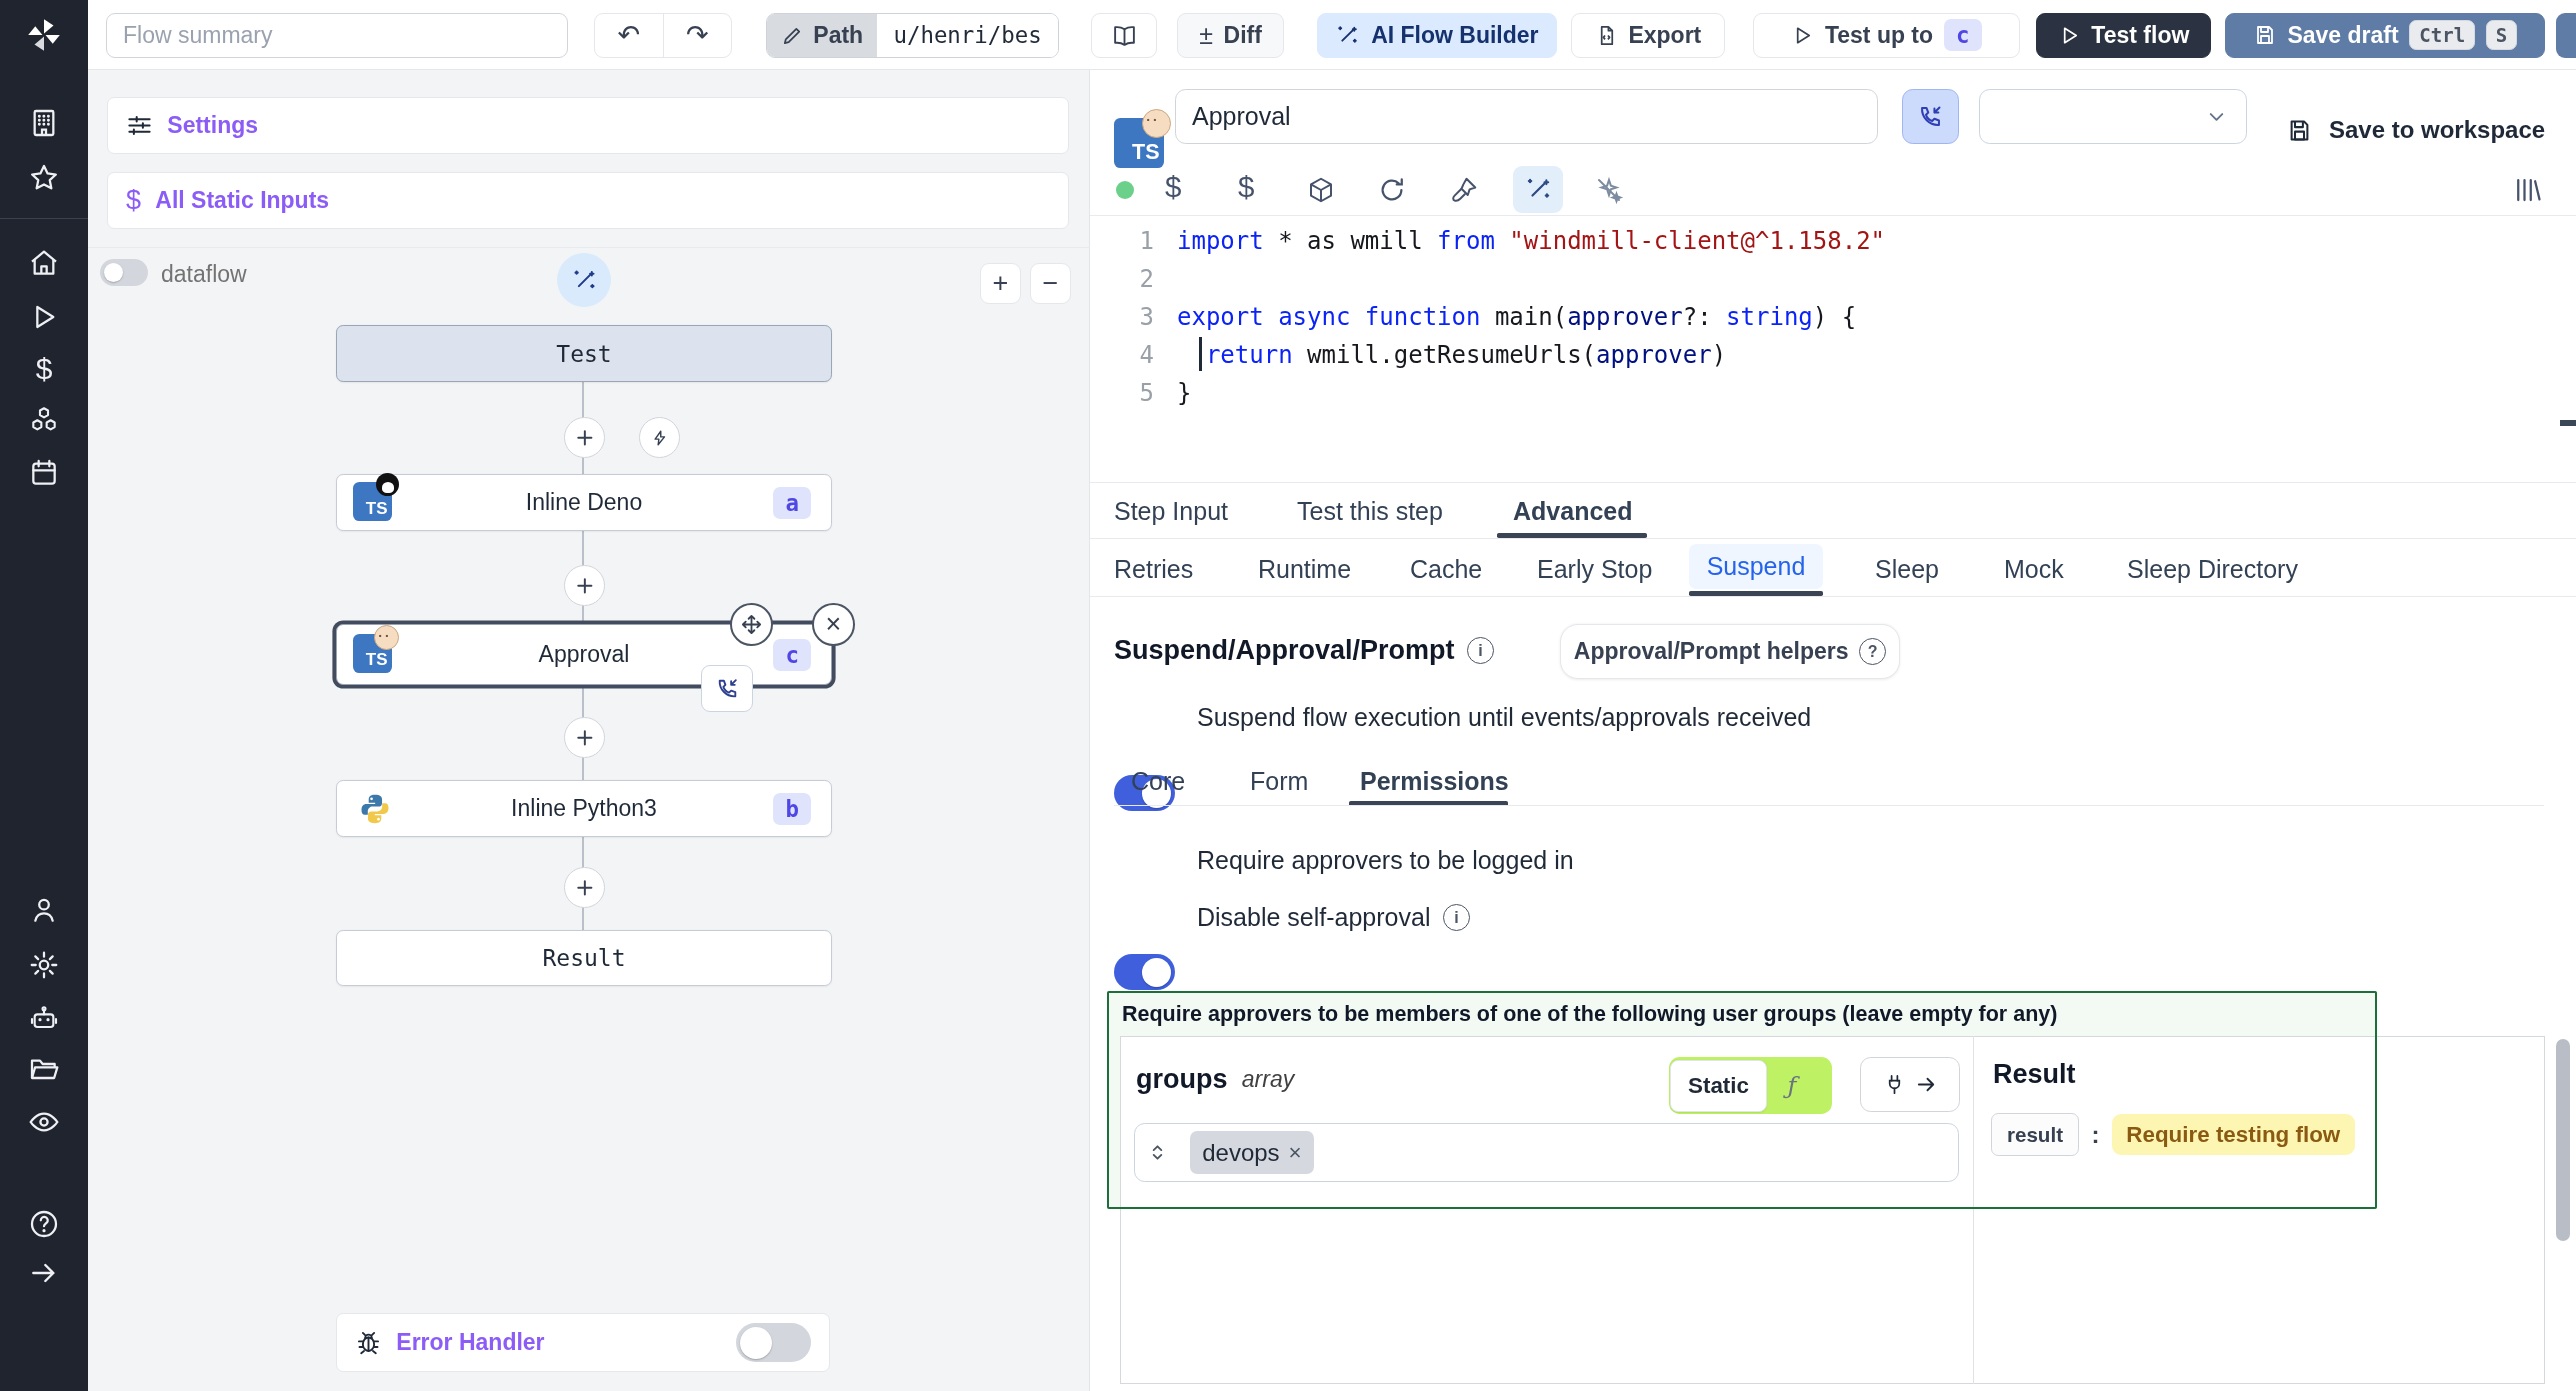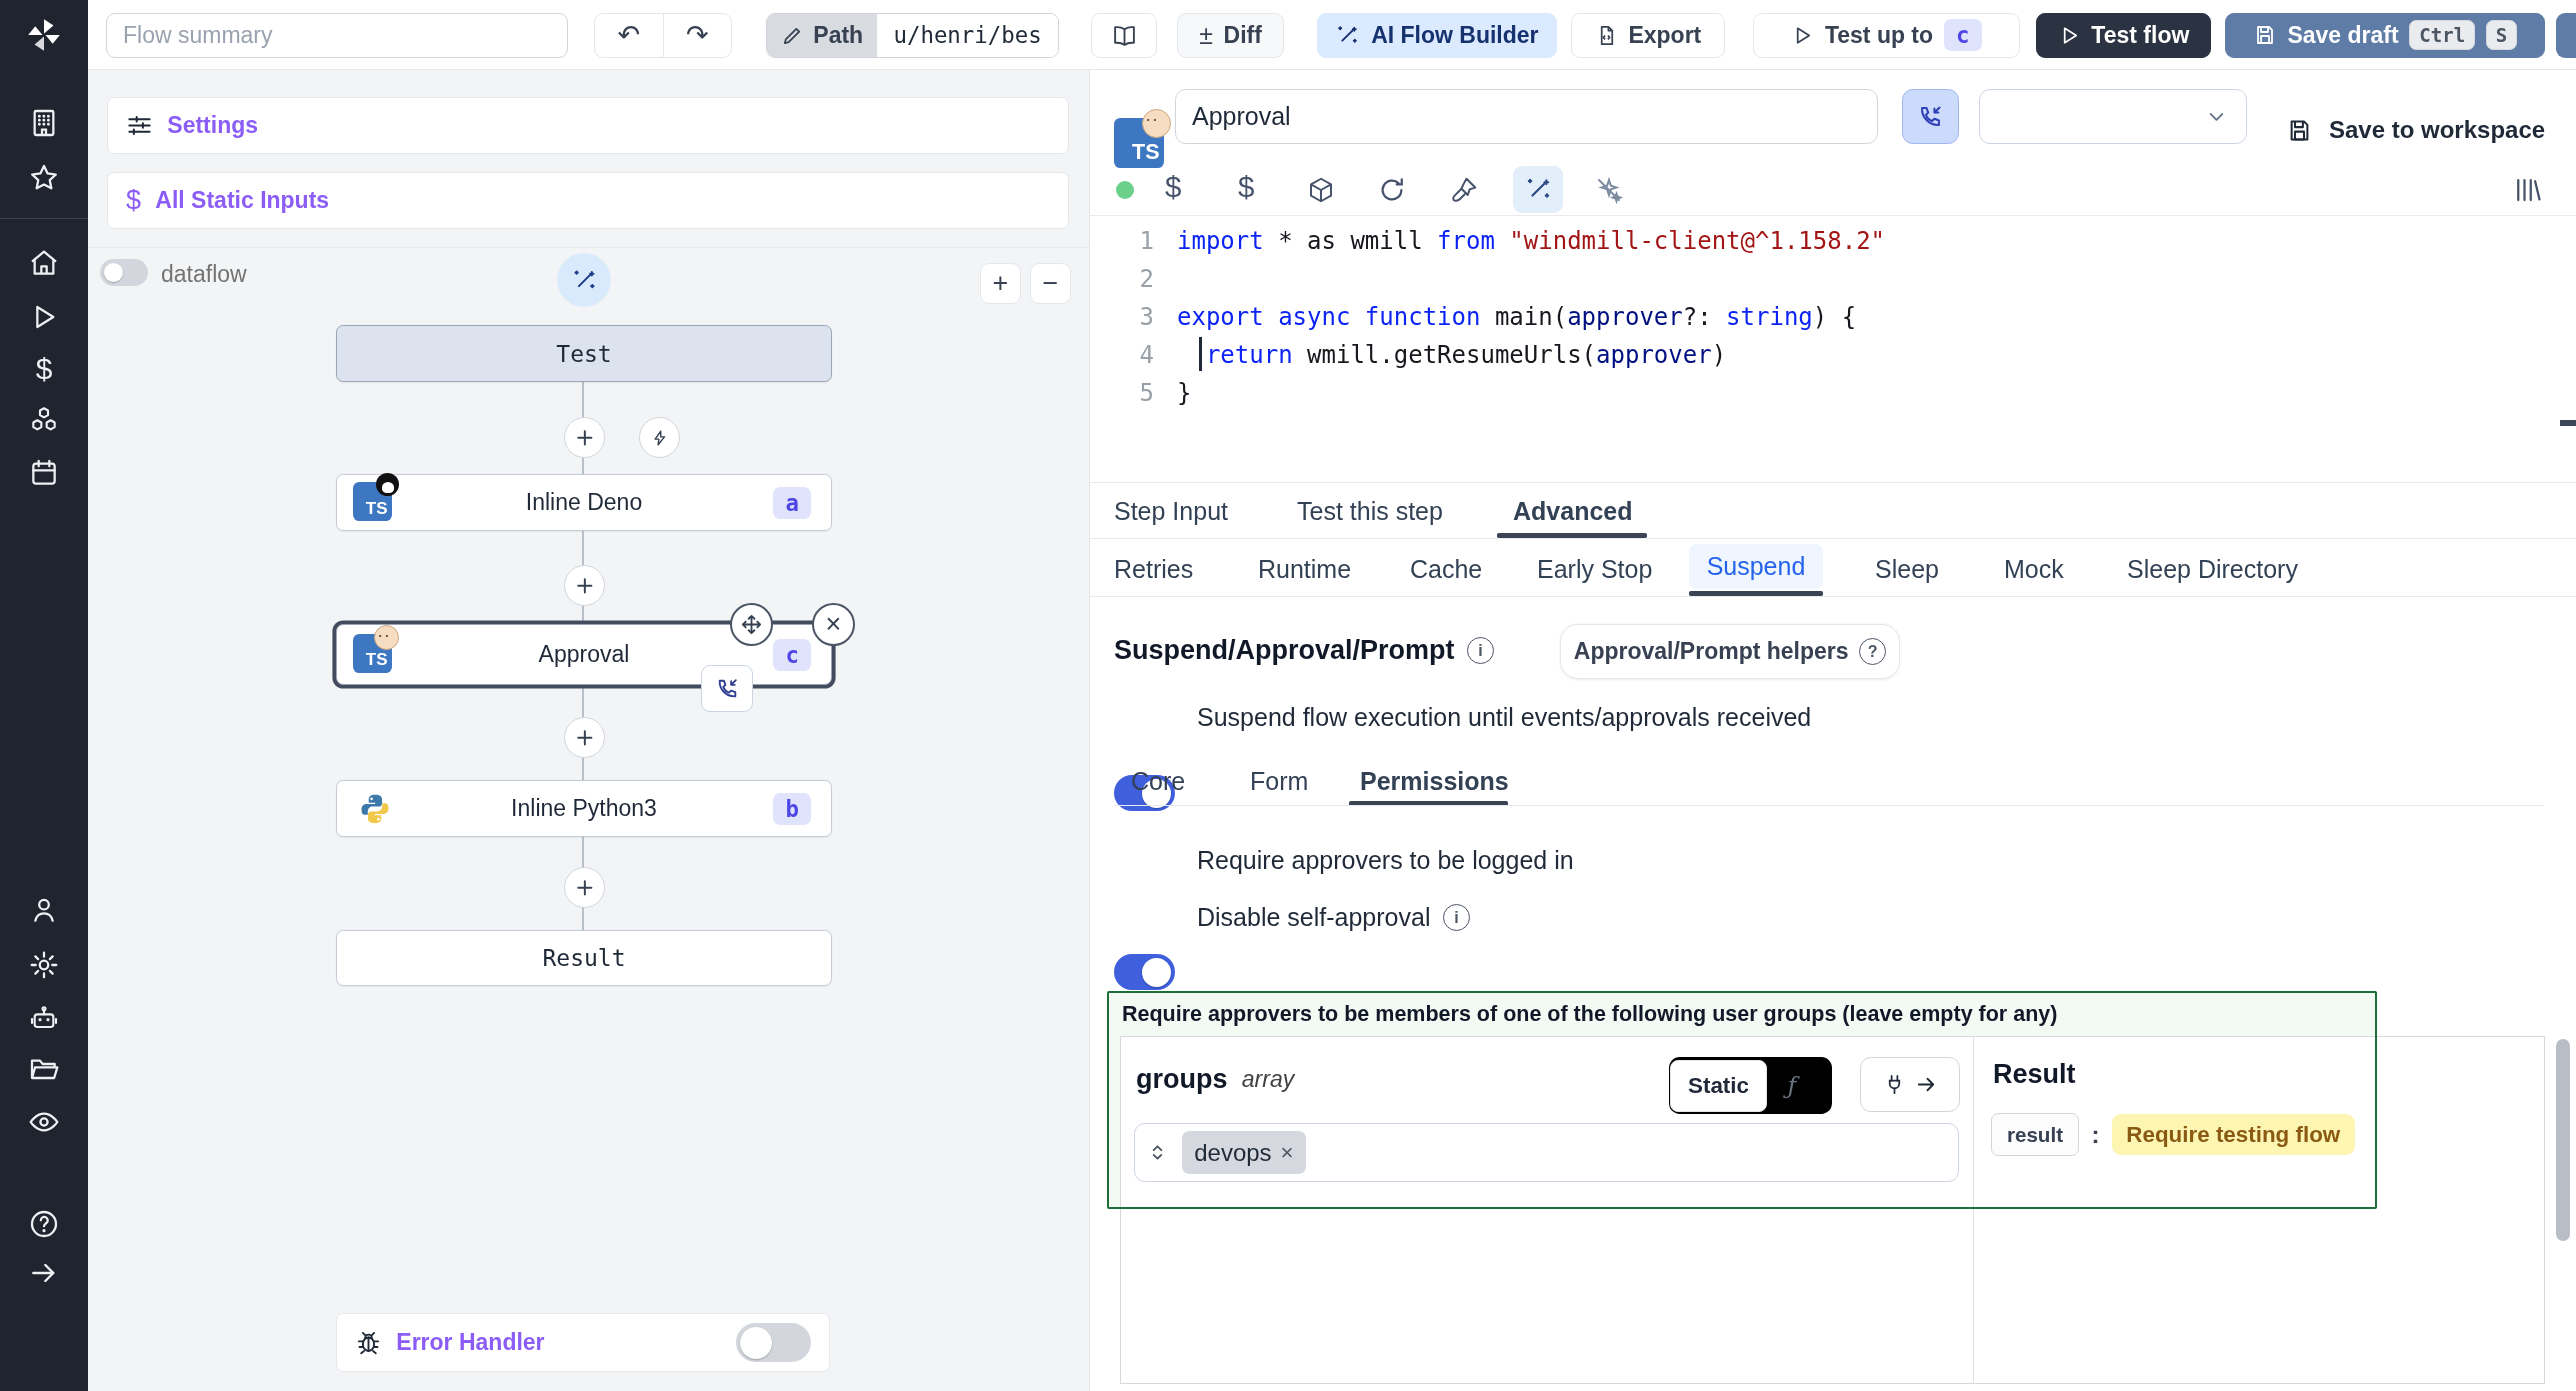--- a/index.html
+++ b/index.html
@@ -514,39 +514,39 @@
   <div class="abs" style="left:1109px;top:993px;width:1267px;height:215px;background:#f3faf4;z-index:1"></div>
   <div class="abs formpanel" style="left:1120px;top:1036px;width:1425px;height:348px"></div>
   <div class="abs" style="left:1973px;top:1036px;width:0.9px;height:348px;background:#dfe2e6;z-index:2"></div>
   <div class="abs greenbox-border" style="left:1107px;top:991px;width:1270px;height:218px"></div>
   <div class="abs" style="left:1122px;top:1002px;font-size:21.5px;font-weight:700;color:#111827;z-index:3">Require approvers to be members of one of the following user groups (leave empty for any)</div>
 
   <div class="abs flex" style="left:1136px;top:1064px;gap:14.3px;z-index:4">
     <span style="font-size:27px;font-weight:700;color:#111827">groups</span>
     <span style="font-size:23px;font-style:italic;color:#404040">array</span>
   </div>
-  <div class="abs flex" style="left:1669px;top:1057px;width:163px;height:57px;background:#000000;border-radius:10.7px;padding:1px;z-index:4;box-sizing:border-box">
+  <div class="abs flex" style="left:1669px;top:1057px;width:163px;height:57px;background:#bef264;border-radius:10.7px;padding:1px;z-index:4;box-sizing:border-box">
     <span class="flex" style="width:95px;height:50px;background:#fff;border:0.9px solid #e2e5e9;border-radius:8px;justify-content:center;font-size:22.4px;font-weight:600;color:#1f2937;box-shadow:0 0.9px 1.8px rgba(0,0,0,.08)">Static</span>
     <span class="flex" style="width:50px;height:50px;justify-content:center;font-size:24px;font-style:italic;color:#6b7280;font-family:'DejaVu Serif',serif">ƒ</span>
   </div>
   <div class="abs flex" style="left:1860px;top:1057px;width:100px;height:55px;border:1.3px solid #d1d5db;border-radius:10.7px;background:#fff;justify-content:center;gap:9px;z-index:4;cursor:pointer">
     <span>
         <svg width="23" height="23" viewBox="0 0 24 24" fill="none" stroke="#1f2937" stroke-width="1.8" stroke-linecap="round">
           <path d="M9 3v5M15 3v5"></path>
           <path d="M7 8h10v3a5 5 0 01-10 0z"></path>
           <path d="M12 16v5"></path>
         </svg>
       </span>
     <span>
         <svg width="23" height="23" viewBox="0 0 24 24" fill="none" stroke="#1f2937" stroke-width="1.9" stroke-linecap="round" stroke-linejoin="round">
           <path d="M4 12h14M13 6l6 6-6 6"></path>
         </svg>
       </span>
   </div>
-  <div class="abs flex" style="left:1134px;top:1123px;width:825px;height:59px;border:1.3px solid #cbd5e1;border-radius:10.7px;background:#fff;padding:0 10.7px;gap:13px;z-index:4">
+  <div class="abs flex" style="left:1134px;top:1123px;width:825px;height:59px;border:1.3px solid #cbd5e1;border-radius:10.7px;background:#fff;padding:0 10.7px;gap:21px;z-index:4">
     <span>
         <svg width="23" height="23" viewBox="0 0 24 24" fill="none" stroke="#4b5563" stroke-width="1.9" stroke-linecap="round" stroke-linejoin="round">
           <path d="M8 9.5L12 5.5l4 4M8 14.5l4 4 4-4"></path>
         </svg>
       </span>
     <span class="chip" style="height:43px">
       <span>devops</span>
       <span style="color:#4b5563;font-size:22.4px;cursor:pointer">×</span>
     </span>
   </div>

